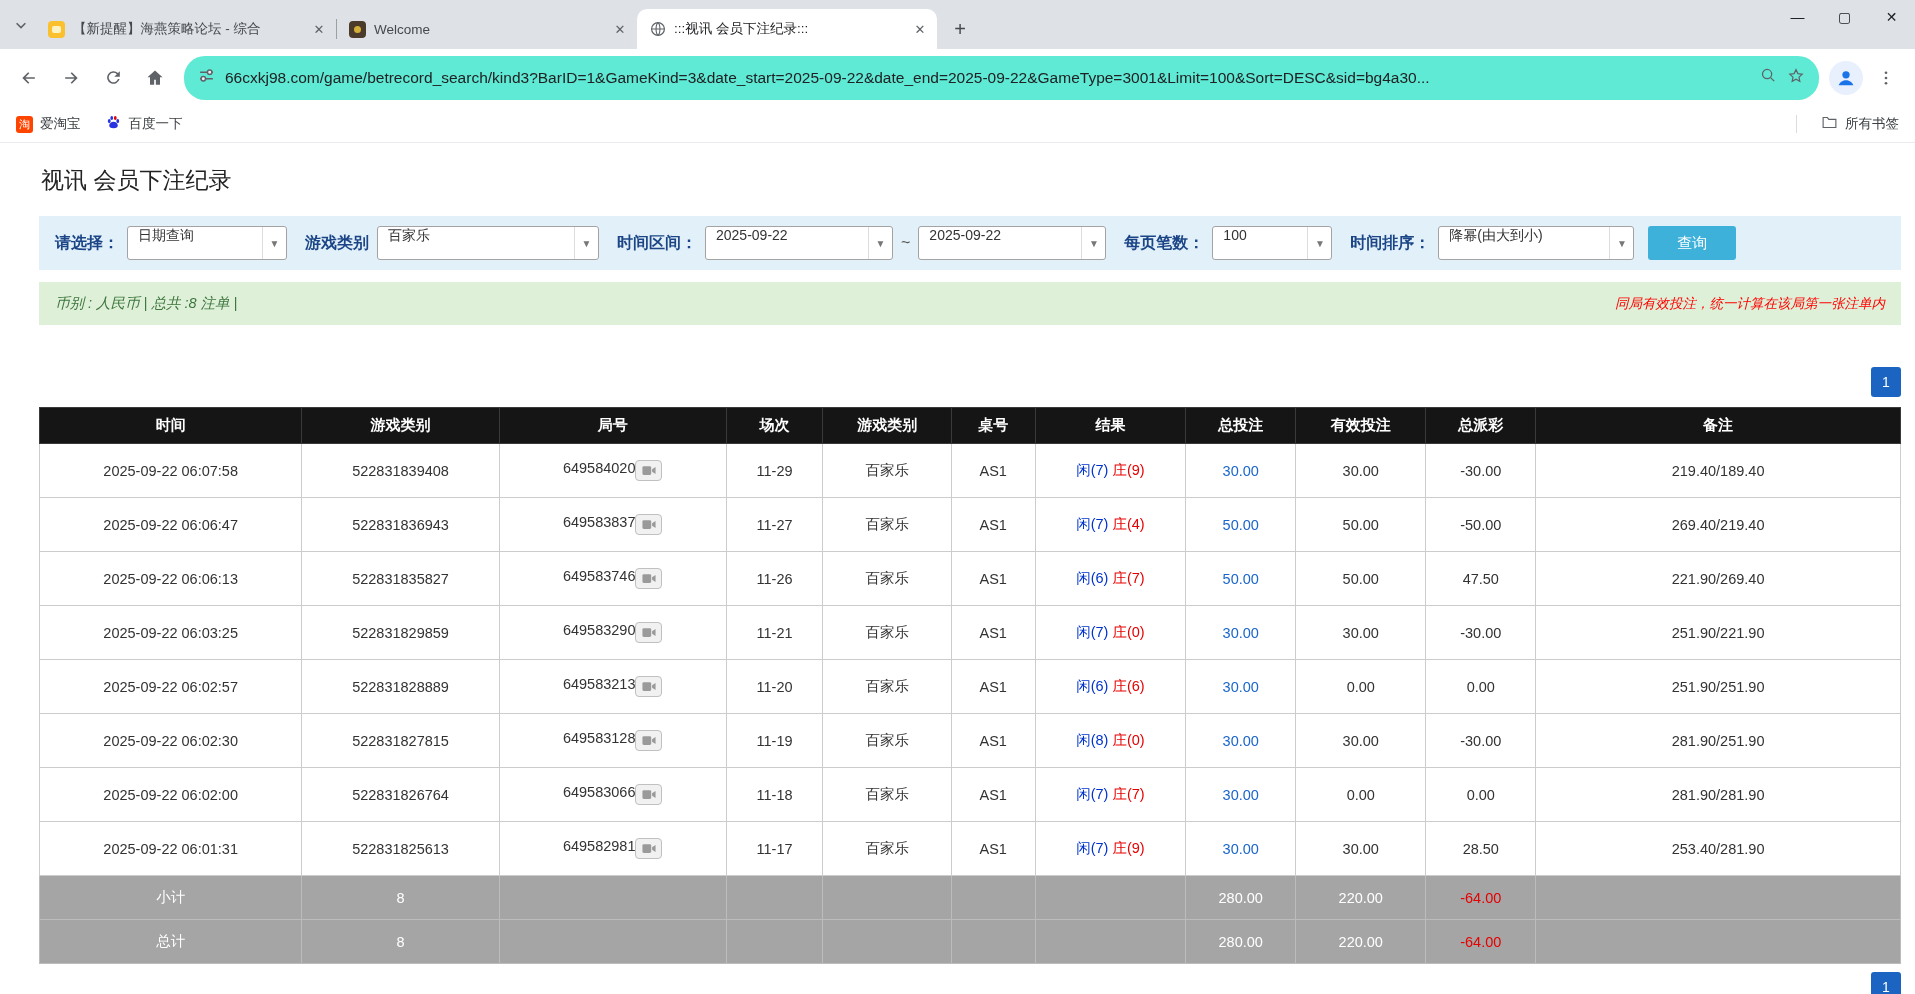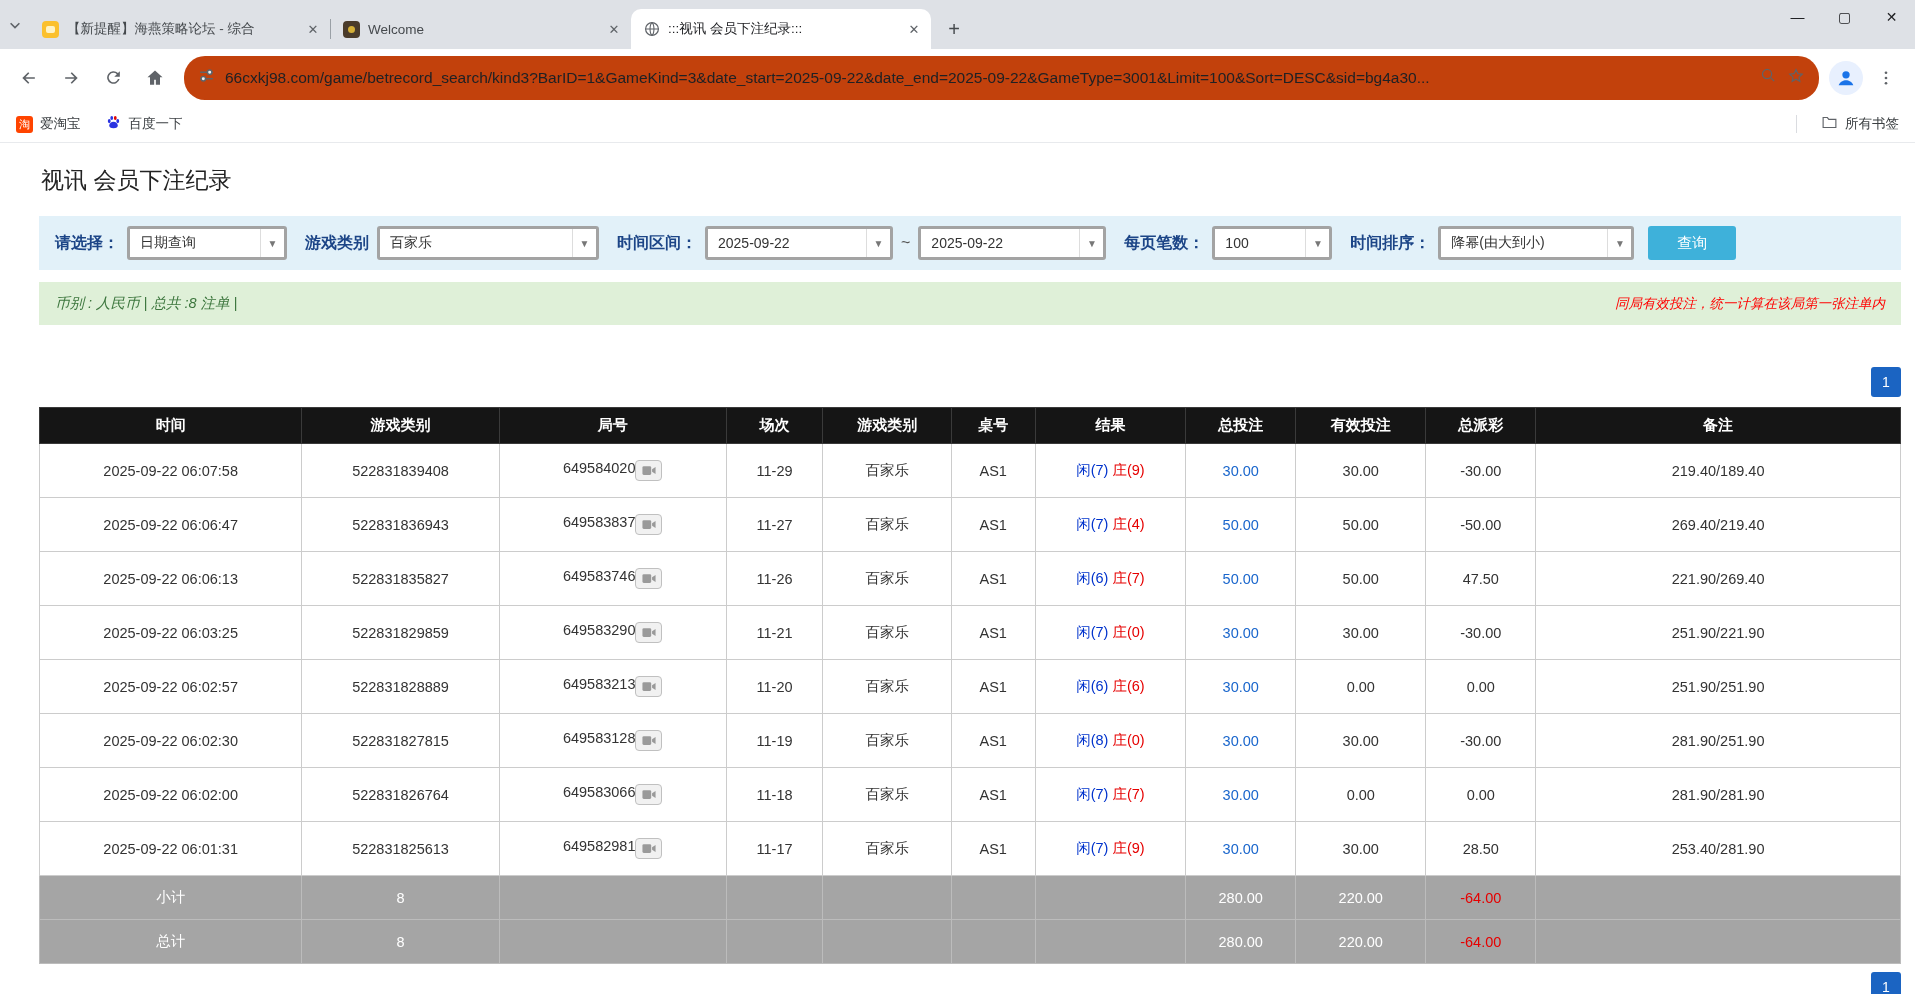--- a/index.html
+++ b/index.html
@@ -1,62 +1,62 @@
 <!DOCTYPE html>
 <html style="--link-blue: #1a66cc; --player-blue: #0033cc; --banker-red: #e60000; --negative-red: #e60000; --notice-red: #ff0000; --filter-bg: #e2f1f9; --filter-label: #1c4587; --info-bg: #dff0d8; --info-text: #3c763d; --query-button-bg: #3eb1da; --pagination-bg: #1b64c2; --header-bg: #151515; --summary-bg: #a5a5a5;"><head>
 <meta charset="utf-8">
 <style>
   * { margin:0; padding:0; box-sizing:border-box; }
   html,body { width:1915px; height:994px; overflow:hidden; background:#fff;
     font-family:"Liberation Sans","DejaVu Sans",sans-serif; }
 
   
-  .tabbar { height:49px; background:#dee1e6; display:flex; align-items:flex-end; position:relative; }
+  .tabbar { height:49px; background:#dee1e6; display:flex; align-items:flex-end; padding-left:6px; position:relative; }
   .tab-search { width:26px; height:26px; margin:0 2px 11px 2px; display:flex; align-items:center; justify-content:center; color:#5f6368; border-radius:50%; }
   .tab { width:300px; height:40px; display:flex; align-items:center; gap:8px; padding:0 8px 0 12px;
     font-size:13.5px; color:#45494d; border-radius:10px 10px 0 0; }
   .tab.active { background:#fff; color:#202124; }
   .tab .title { flex:1; white-space:nowrap; overflow:hidden; }
   .close-btn { width:18px; height:18px; border-radius:50%; display:flex; align-items:center; justify-content:center;
     font-size:13px; color:#5f6368; flex:0 0 auto; }
   .tab-sep { width:1px; height:20px; background:#9aa0a6; margin-bottom:10px; }
   .favicon { width:17px; height:17px; flex:0 0 auto; display:flex; align-items:center; justify-content:center; }
   .fav-forum { background:#fbc02d; border-radius:4px; position:relative; }
   .fav-forum::after { content:""; position:absolute; left:4px; top:5px; width:9px; height:7px; background:#fff3c4; border-radius:2px; }
   .fav-welcome { background:#4a3b2a; border-radius:4px; position:relative; }
   .fav-welcome::after { content:""; position:absolute; left:5px; top:5px; width:7px; height:7px; background:#d4af37; border-radius:50%; }
   .newtab { width:30px; height:30px; margin:0 0 5px 8px; font-size:20px; color:#45494d;
     display:flex; align-items:center; justify-content:center; border-radius:50%; }
   .wincontrols { position:absolute; right:0; top:0; display:flex; }
   .wincontrols .wc { width:47px; height:34px; display:flex; align-items:center; justify-content:center; color:#202124; font-size:14px; }
 
   .navbar { height:57px; background:#fff; display:flex; align-items:center; padding:0 10px; gap:4px; }
   .nav-icon { width:38px; height:38px; display:flex; align-items:center; justify-content:center; border-radius:50%; }
-  .urlbar { flex:1; height:44px; background:#c2410c; border-radius:21px; display:flex; align-items:center;
+  .urlbar { flex:1; height:44px; background:#5eead4; border-radius:21px; display:flex; align-items:center;
     padding:0 14px; gap:10px; margin:0 6px; min-width:0; }
   .url-text { flex:1; font-size:15.5px; color:#202124; white-space:nowrap; overflow:hidden; }
   .avatar { width:34px; height:34px; border-radius:50%; background:#e8f0fe; display:flex; align-items:center; justify-content:center; }
 
   .bookmarks { height:37px; background:#fff; display:flex; align-items:center; padding:0 16px; gap:24px;
     font-size:13.5px; color:#3c4043; border-bottom:1px solid #e8eaed; }
   .bm { display:flex; align-items:center; gap:7px; white-space:nowrap; }
   .bm-ico-taobao { width:17px; height:17px; background:#ff4400; color:#fff; border-radius:3px;
     font-size:11px; display:flex; align-items:center; justify-content:center; }
   .bm-spacer { flex:1; }
   .bm-divider { width:1px; height:18px; background:#dadce0; }
 
   
   .page { padding:14px 14px 0;margin-left:25px; }
   .page-title { font-size:23px; color:#222; font-weight:500; margin:8px 0 20px 2px; }
 
   .filterbar { background:var(--filter-bg,#e2f1f9); height:54px; display:flex; align-items:center; padding:0 16px; }
   .flabel { color:var(--filter-label,#1c4587); font-weight:700; font-size:16px; white-space:nowrap; margin:0 8px 0 18px; }
   .flabel:first-child { margin-left:0; }
   .tilde { color:#555; margin:0 8px; }
-  .dd { background:#fff; border:3px solid #a3a3a3; border-radius:3px; height:34px; display:flex; align-items:center; }
+  .dd { background:#fff; border:1px solid #a3a3a3; border-radius:3px; height:34px; display:flex; }
   .dd .dd-text { padding:0 10px; font-size:14px; color:#333; flex:1; white-space:nowrap; overflow:hidden; }
   .dd .dd-btn { width:24px; align-self:stretch; border-left:1px solid #ddd; display:flex; align-items:center; justify-content:center; color:#777; font-size:10px; }
   .w-select{width:160px} .w-game{width:222px} .w-date{width:188px} .w-per{width:120px} .w-sort{width:196px}
   .querybtn { height:34px; padding:0 29px; background:var(--query-button-bg,#3eb1da); color:#fff; border:none;
     border-radius:3px; font-size:15px; margin-left:14px; cursor:pointer; }
 
   .infobar { margin-top:12px; background:var(--info-bg,#dff0d8); min-height:43px; display:flex; align-items:center;
     justify-content:space-between; padding:0 16px;font-style:italic; }
   .info-left { color:var(--info-text,#3c763d); font-size:14.5px; }
   .info-right { color:var(--notice-red,#ff0000); font-size:13.5px; }

